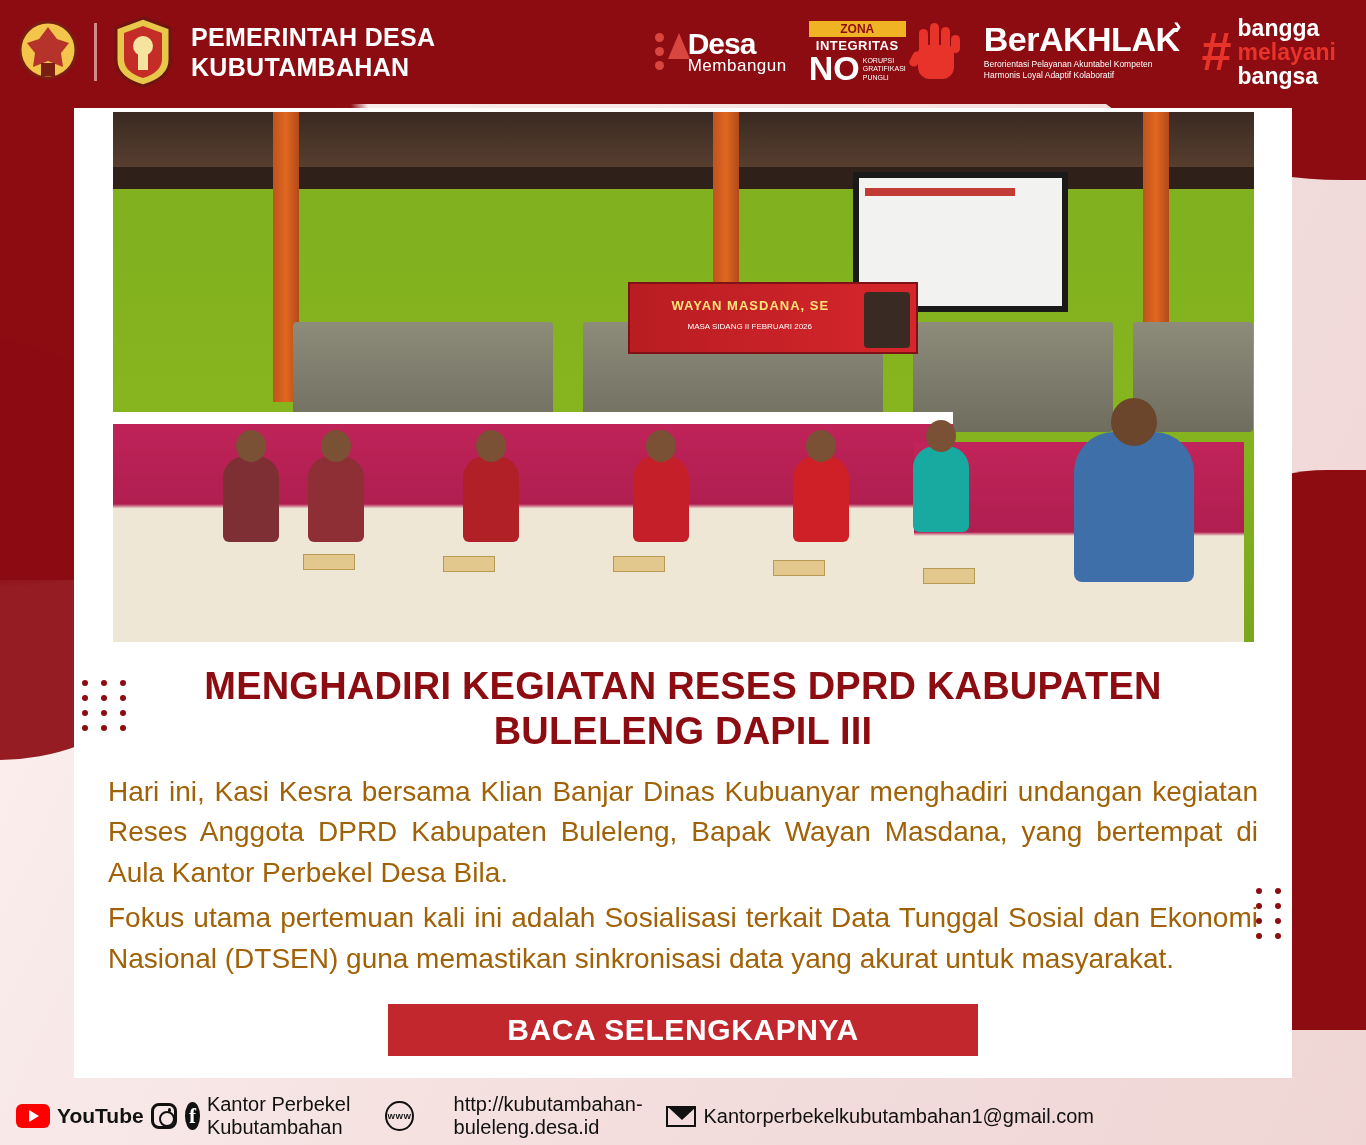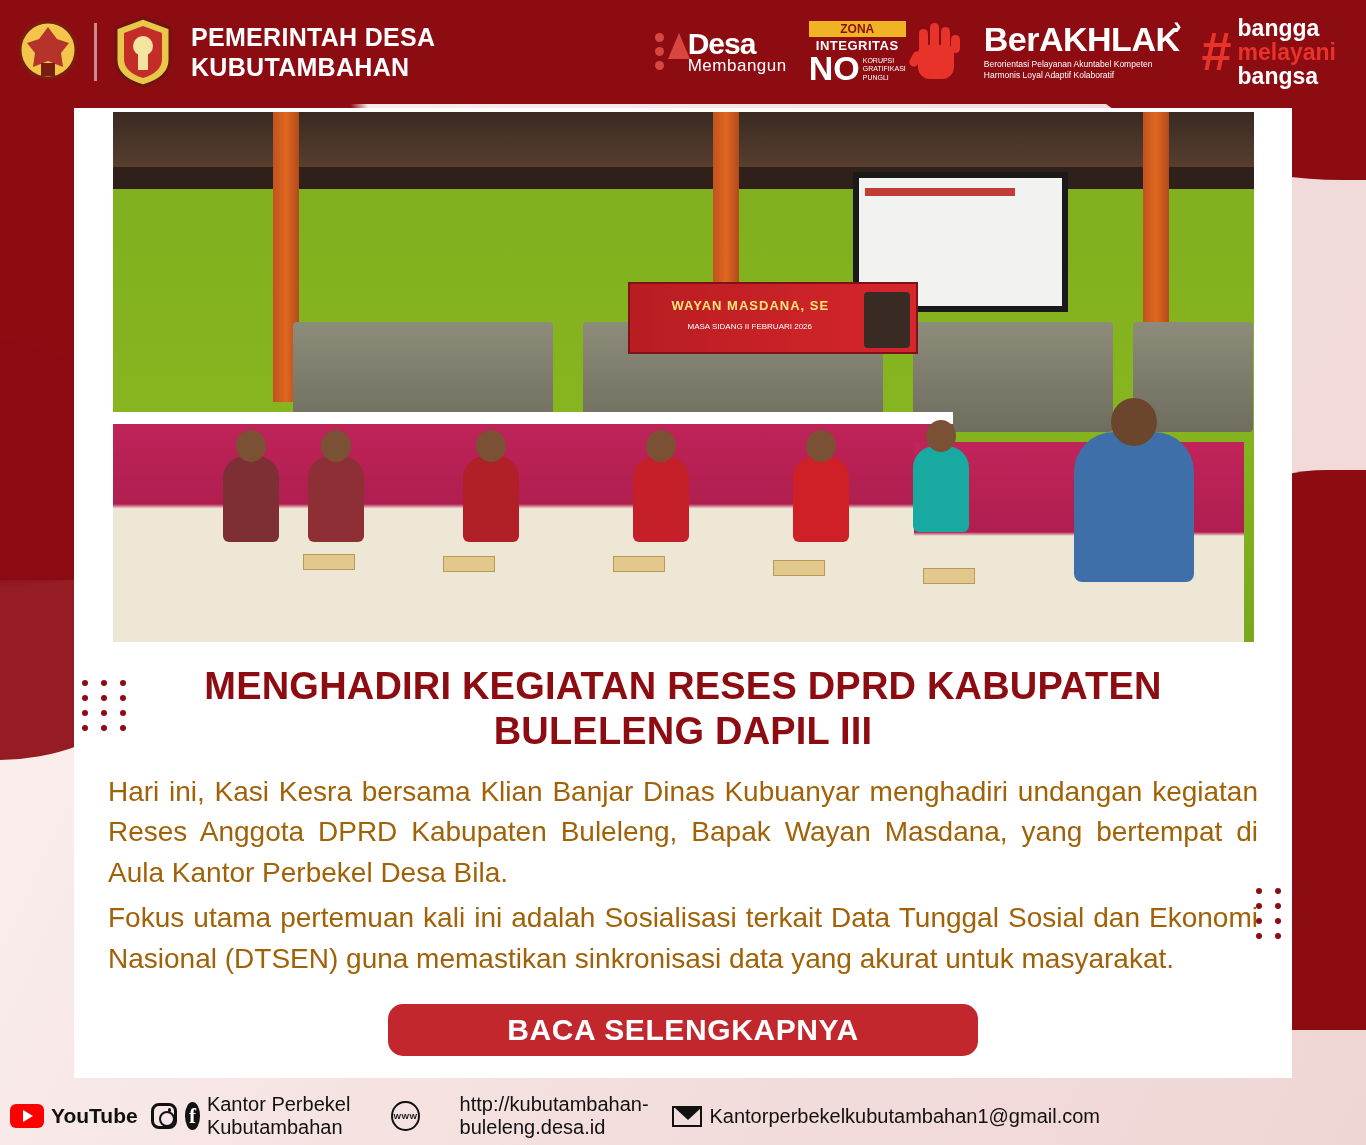--- a/index.html
+++ b/index.html
@@ -187,36 +187,36 @@
 
   .cta {
     position: absolute; left: 50%; transform: translateX(-50%);
     bottom: 22px;
     width: 590px; height: 52px;
     background: #c1272d;
     color: #ffffff;
     font-weight: bold;
     font-size: 30px;
     letter-spacing: .6px;
-    display: flex; align-items: center; justify-content: center; border-radius: 15px;
+    display: flex; align-items: center; justify-content: center;
   }
 
   
   .dots-grid { position: absolute; display: grid; grid-template-columns: repeat(3, 10px); gap: 9px; z-index: 6; }
   .dots-grid i { width: 6px; height: 6px; border-radius: 50%; background: #8c0c12; display: block; }
   .dots-left { left: 82px; top: 680px; }
   .dots-right { right: 62px; top: 888px; }
 
   
   .footer {
     position: absolute; left: 0; bottom: 0; width: 1110px; height: 58px;
     display: flex; align-items: center;
     font-size: 20px; color: #111;
     z-index: 7;
-    padding: 0 10px;
+    padding: 0 16px;
   }
   .f-item { display: flex; align-items: center; gap: 7px; }
   .yt {
     width: 34px; height: 24px; background: #ff0000; border-radius: 6px;
     display:flex; align-items:center; justify-content:center;
   }
   .yt:after { content:""; border-left: 10px solid #fff; border-top: 6px solid transparent; border-bottom: 6px solid transparent; margin-left:2px;}
   .yt-word { font-weight: bold; font-size: 21px; color:#111; }
   .ig { width: 26px; height: 26px; border: 3px solid #111; border-radius: 8px; position: relative; }
   .ig:after { content:""; position:absolute; left:5px; top:5px; width:12px; height:12px; border:2.5px solid #111; border-radius:50%; }

